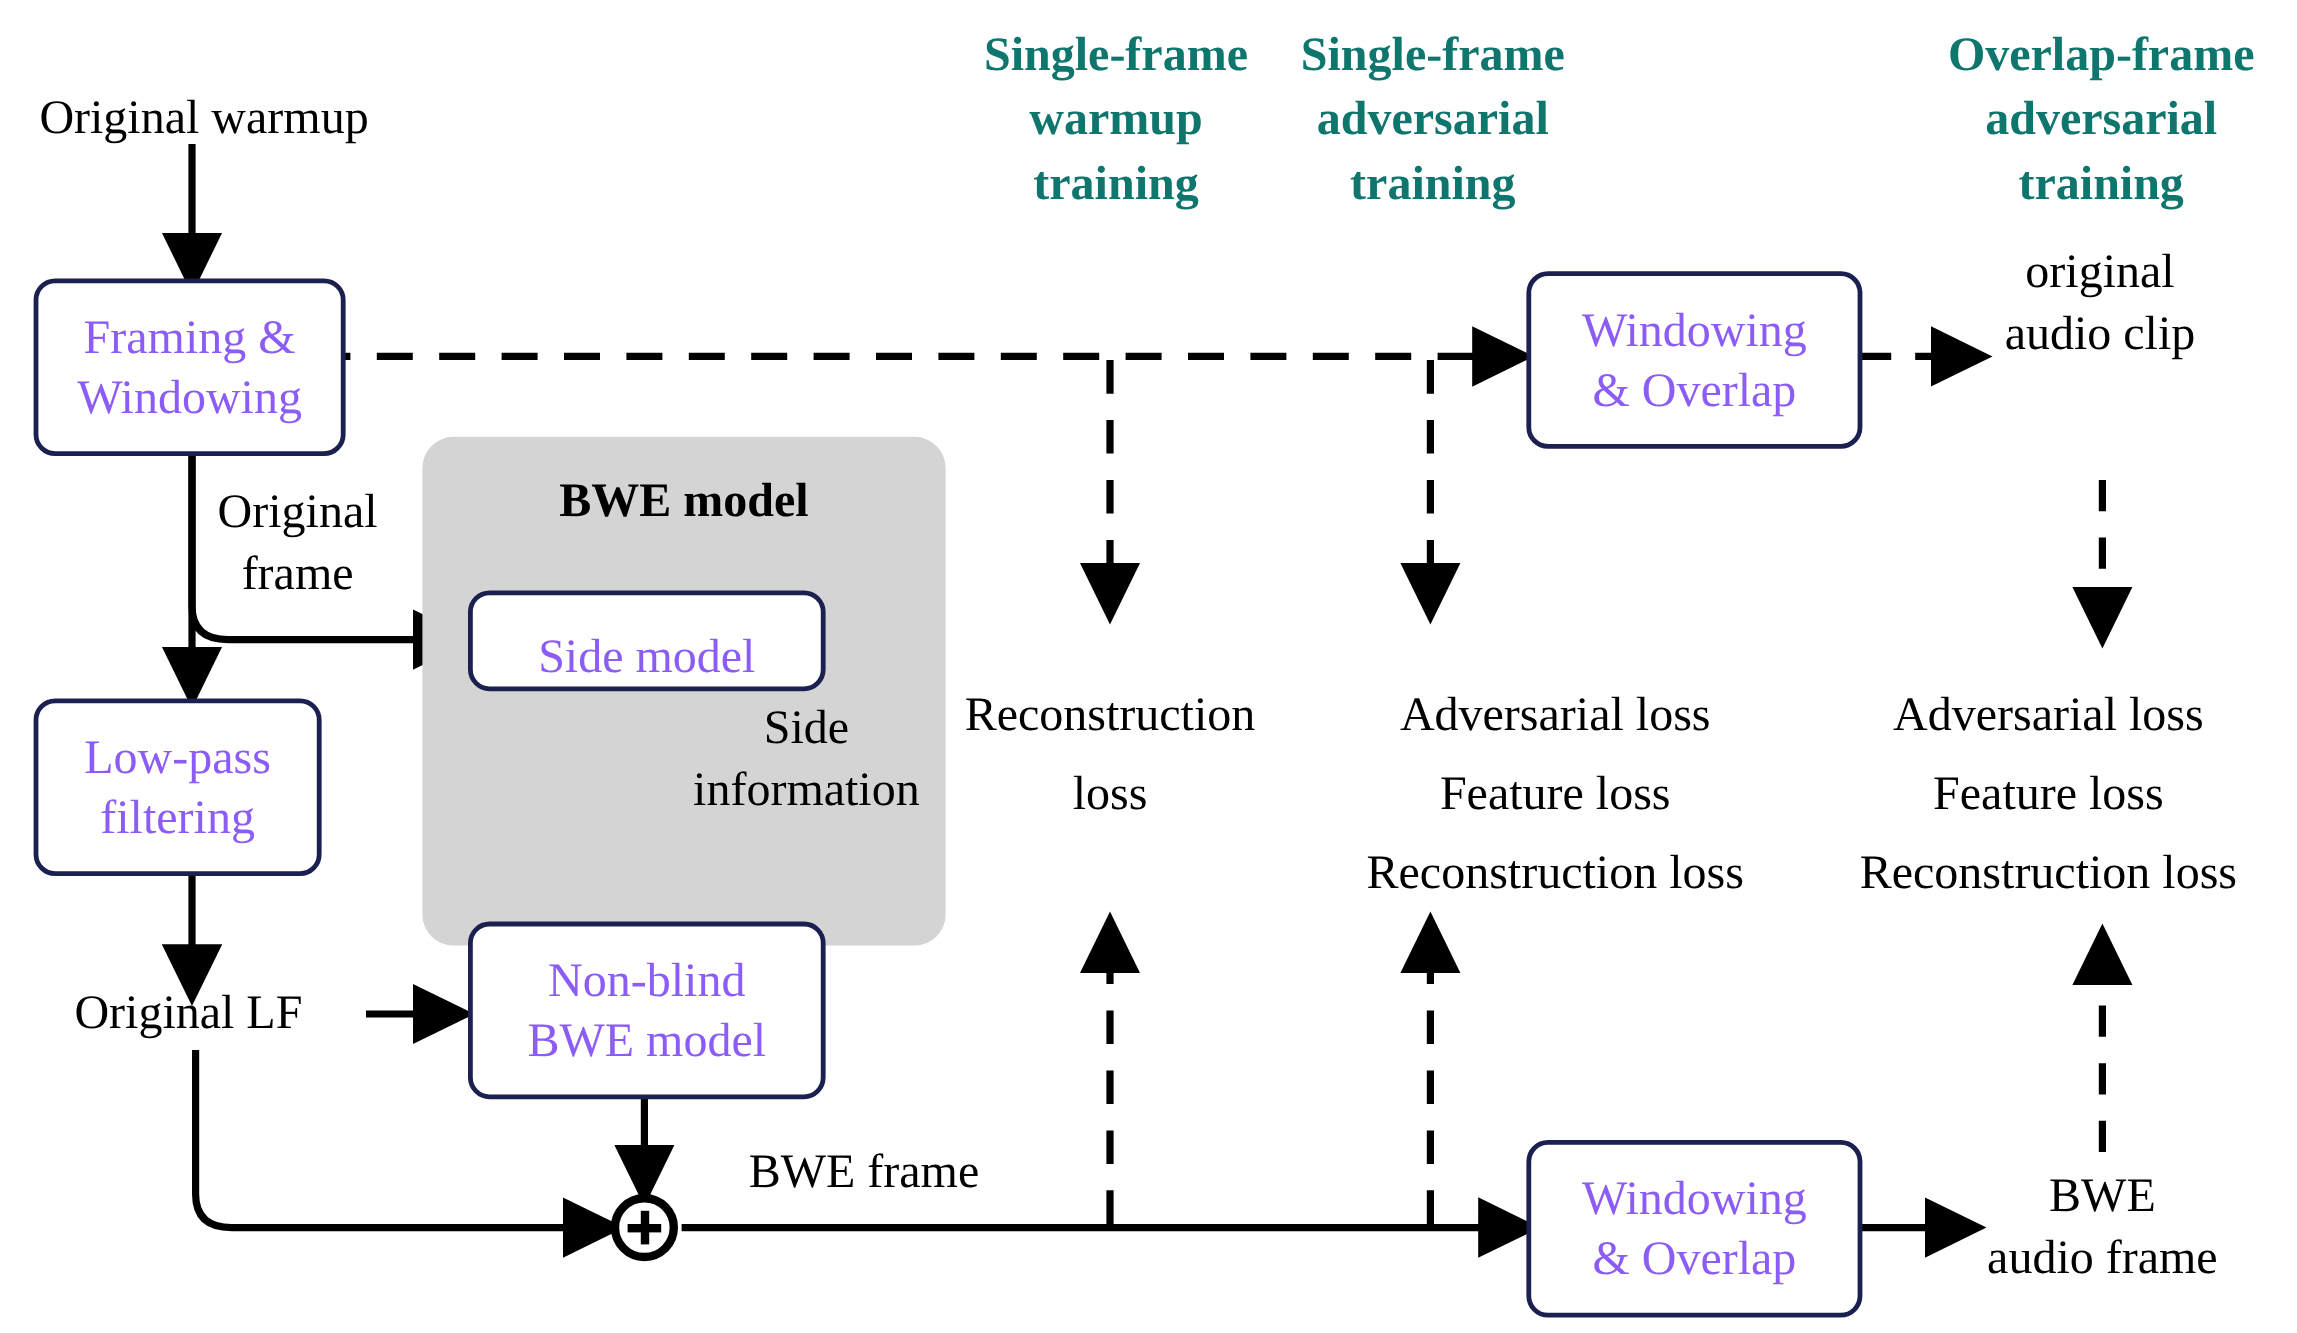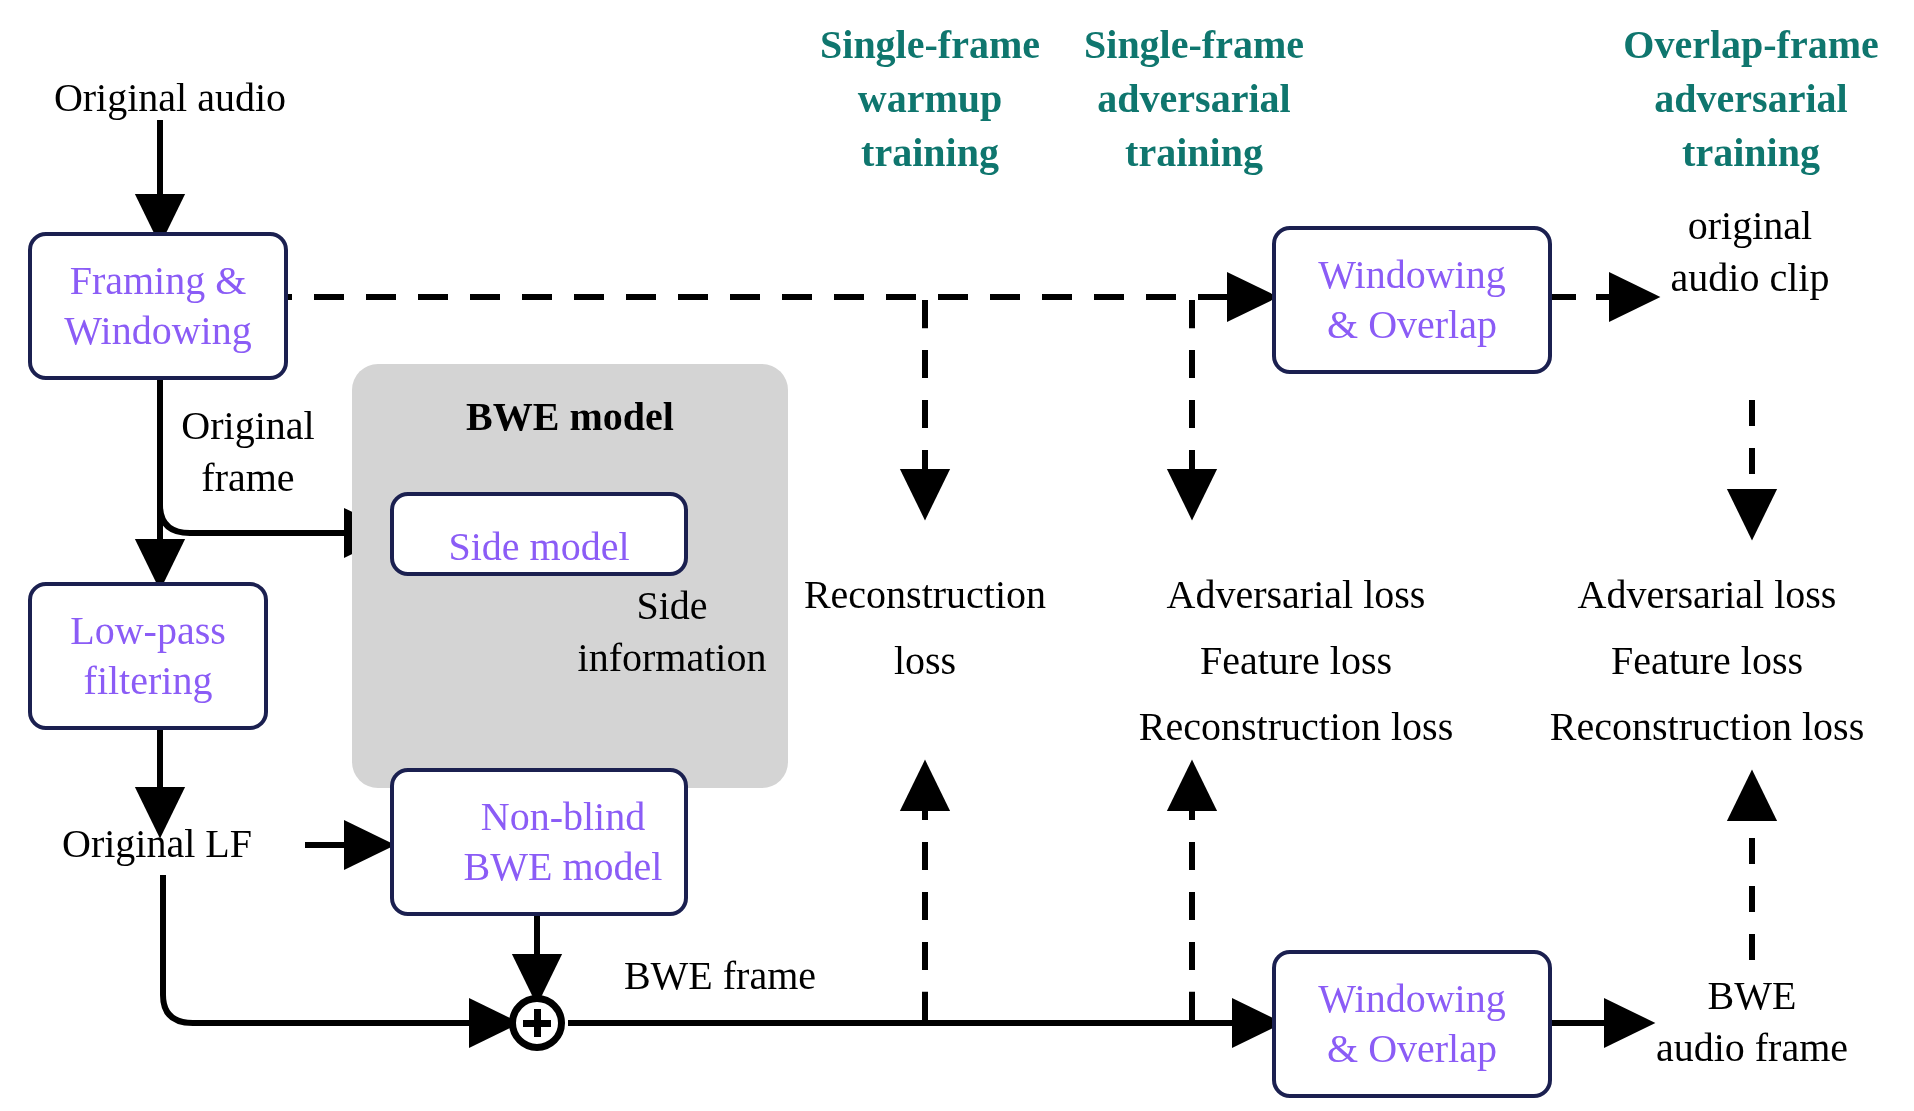--- a/index.html
+++ b/index.html
@@ -144,34 +144,34 @@
 Windowing</div>
 
   <div class="proc" style="left:28px;top:582px;width:240px;height:148px;"></div>
   <div class="boxtext" style="left:28px;top:582px;width:240px;height:148px;">Low-pass
 filtering</div>
 
   <div class="proc" style="left:390px;top:492px;width:298px;height:84px;"></div>
   <div class="boxtext" style="left:390px;top:492px;width:298px;height:84px;margin-top:13px;">Side model</div>
 
   <div class="proc" style="left:390px;top:768px;width:298px;height:148px;"></div>
-  <div class="boxtext" style="left:390px;top:768px;width:298px;height:148px;padding-left:24px;">Non-blind
+  <div class="boxtext" style="left:390px;top:768px;width:298px;height:148px;">Non-blind
 BWE model</div>
 
   <div class="proc" style="left:1272px;top:226px;width:280px;height:148px;"></div>
   <div class="boxtext" style="left:1272px;top:226px;width:280px;height:148px;">Windowing
 &amp; Overlap</div>
 
   <div class="proc" style="left:1272px;top:950px;width:280px;height:148px;"></div>
   <div class="boxtext" style="left:1272px;top:950px;width:280px;height:148px;">Windowing
 &amp; Overlap</div>
 
   <div class="sumnode" style="left:509px;top:995px;"></div>
 
-  <div class="lbl" style="left:10px;top:72px;width:320px;">Original audio</div>
+  <div class="lbl" style="left:10px;top:72px;width:320px;">Original warmup</div>
 
   <div class="lbl" style="left:148px;top:400px;width:200px;">Original
 frame</div>
 
   <div class="lbl" style="left:12px;top:818px;width:290px;">Original LF</div>
 
   <div class="lbl" style="left:580px;top:950px;width:280px;">BWE frame</div>
 
   <div class="lbl" style="left:552px;top:580px;width:240px;">Side
 information</div>

